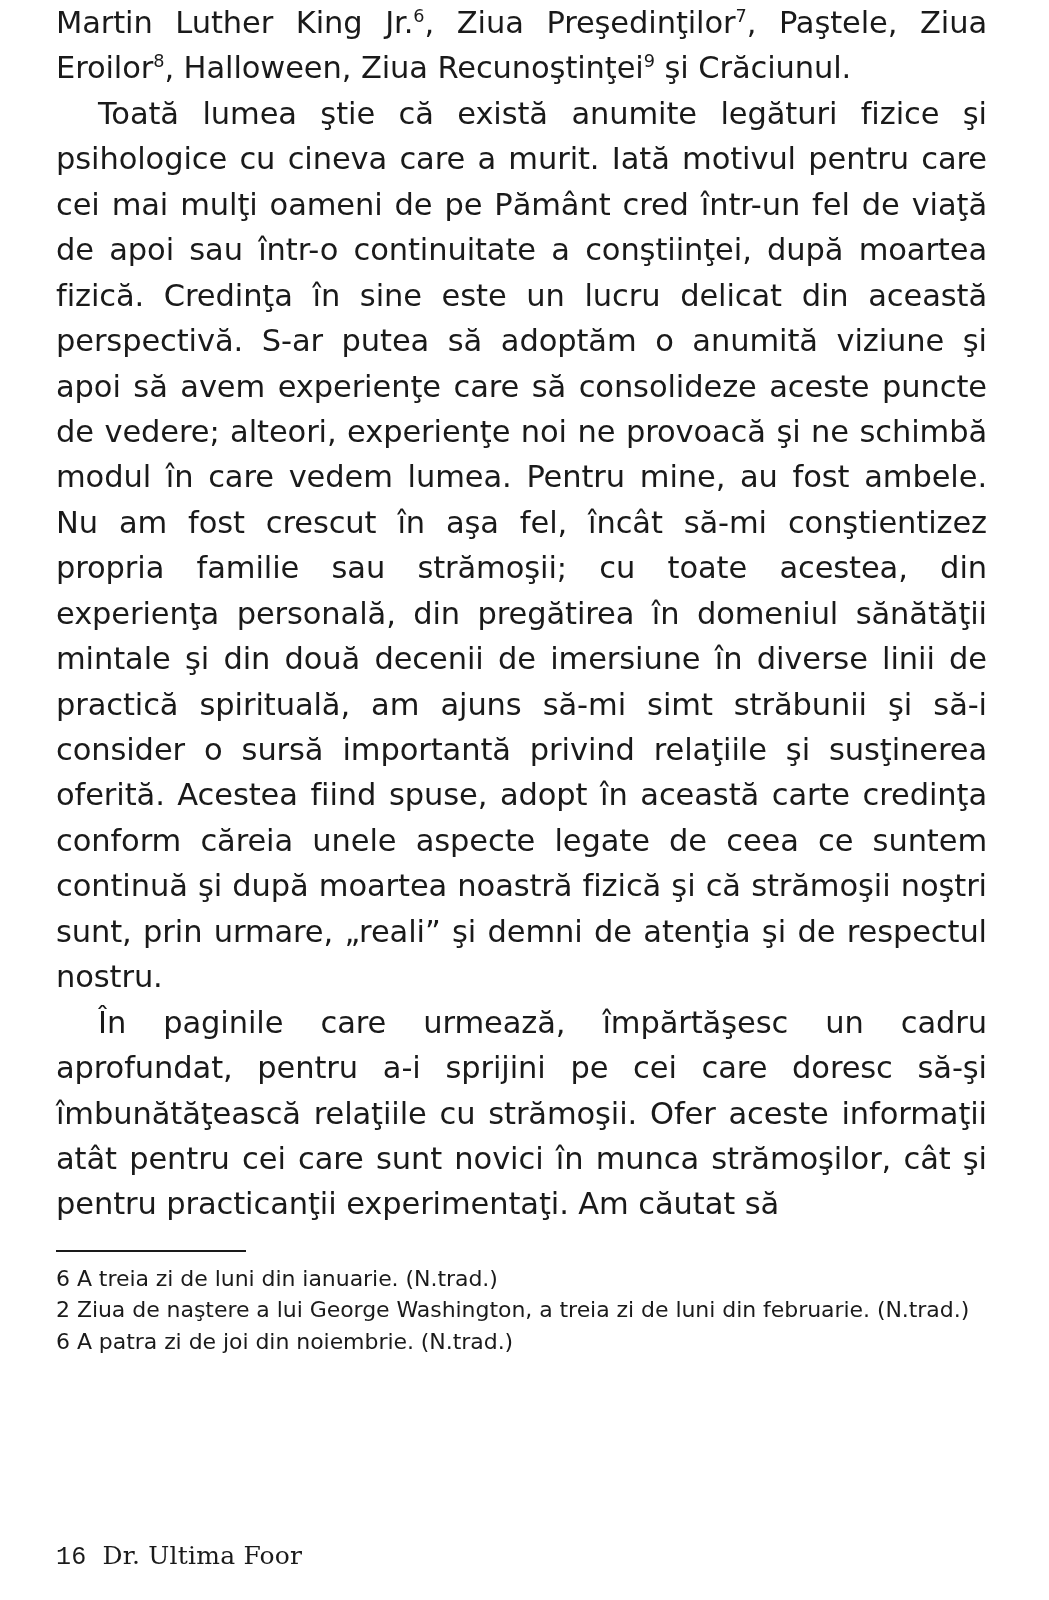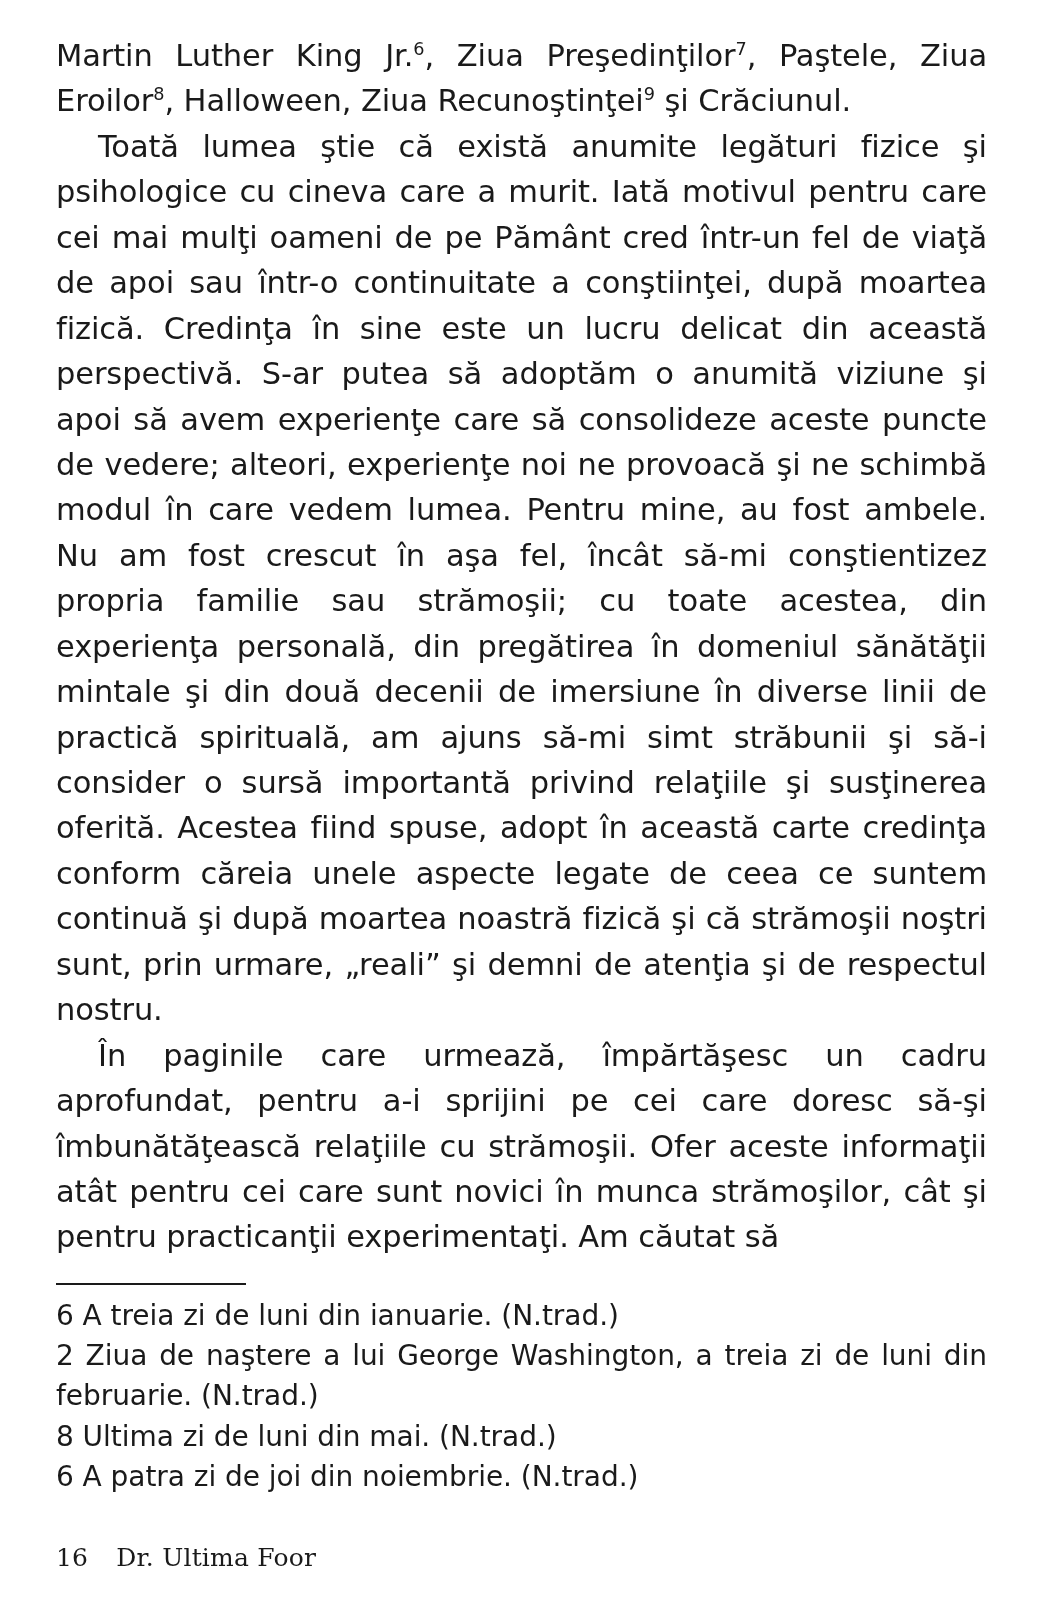--- a/index.html
+++ b/index.html
@@ -14,21 +14,21 @@
     color: #1a1a1a;
     position: relative;
     overflow: hidden;
   }
   .page {
     position: absolute;
     left: 0; top: 0;
     width: 1049px;
     height: 1600px;
     box-sizing: border-box;
-    padding: 33px 62px 0 56px;
+    padding: 0 62px 0 56px;
   }
   .body-text {
     font-size: 30.5px;
     line-height: 1.49;
     text-align: justify;
     text-justify: inter-word;
     letter-spacing: -0.1px;
     word-spacing: 0px;
   }
   .body-text p {
@@ -42,38 +42,39 @@
     vertical-align: super;
     line-height: 0;
   }
   .notes-sep {
     width: 190px;
     height: 2px;
     background: #1a1a1a;
     margin: 23px 0 11px 0;
   }
   .footnotes {
-    font-size: 28px;
+    font-size: 22px;
     line-height: 1.44;
     text-align: justify;
     letter-spacing: -0.05px;
   }
   .footnotes p {
     margin: 0;
   }
   .footer {
     position: absolute;
     left: 56px;
     bottom: 28px;
     font-family: "DejaVu Serif", serif;
     font-size: 25px;
     letter-spacing: 0.2px;
   }
   .footer .pnum {
-    margin-right: 28px;
+    margin-right: 16px;
+    font-family: Liberation Mono, monospace;
   }
   .footer-row {
     display: flex;
     align-items: baseline;
   }
 </style>
 </head>
 <body>
 
 <div class="page">
@@ -82,21 +83,20 @@
     <p class="" id="p1">Martin Luther King Jr.<sup>6</sup>, Ziua Preşedinţilor<sup>7</sup>, Paştele, Ziua Eroilor<sup>8</sup>, Halloween, Ziua Recunoştinţei<sup>9</sup> şi Crăciunul.</p>
     <p class="indent" id="p2">Toată lumea ştie că există anumite legături fizice şi psihologice cu cineva care a murit. Iată motivul pentru care cei mai mulţi oameni de pe Pământ cred într-un fel de viaţă de apoi sau într-o continuitate a conştiinţei, după moartea fizică. Credinţa în sine este un lucru delicat din această perspectivă. S-ar putea să adoptăm o anumită viziune şi apoi să avem experienţe care să consolideze aceste puncte de vedere; alteori, experienţe noi ne provoacă şi ne schimbă modul în care vedem lumea. Pentru mine, au fost ambele. Nu am fost crescut în aşa fel, încât să-mi conştientizez propria familie sau strămoşii; cu toate acestea, din experienţa personală, din pregătirea în domeniul sănătăţii mintale şi din două decenii de imersiune în diverse linii de practică spirituală, am ajuns să-mi simt străbunii şi să-i consider o sursă importantă privind relaţiile şi susţinerea oferită. Acestea fiind spuse, adopt în această carte credinţa conform căreia unele aspecte legate de ceea ce suntem continuă şi după moartea noastră fizică şi că strămoşii noştri sunt, prin urmare, „reali” şi demni de atenţia şi de respectul nostru.</p>
     <p class="indent" id="p3">În paginile care urmează, împărtăşesc un cadru aprofundat, pentru a-i sprijini pe cei care doresc să-şi îmbunătăţească relaţiile cu strămoşii. Ofer aceste informaţii atât pentru cei care sunt novici în munca strămoşilor, cât şi pentru practicanţii experimentaţi. Am căutat să</p>
   </div>
 
   <div class="notes-sep"></div>
 
   <div class="footnotes">
     <p>6 A treia zi de luni din ianuarie. (N.trad.)</p>
     <p>2 Ziua de naştere a lui George Washington, a treia zi de luni din februarie. (N.trad.)</p>
-    <p>8 Ultima zi de luni din mai. (N.trad.)</p>
     <p>6 A patra zi de joi din noiembrie. (N.trad.)</p>
   </div>
 
   <div class="footer">
     <div class="footer-row">
       <span class="pnum">16</span>
       <span>Dr. Ultima Foor</span>
     </div>
   </div>
 

